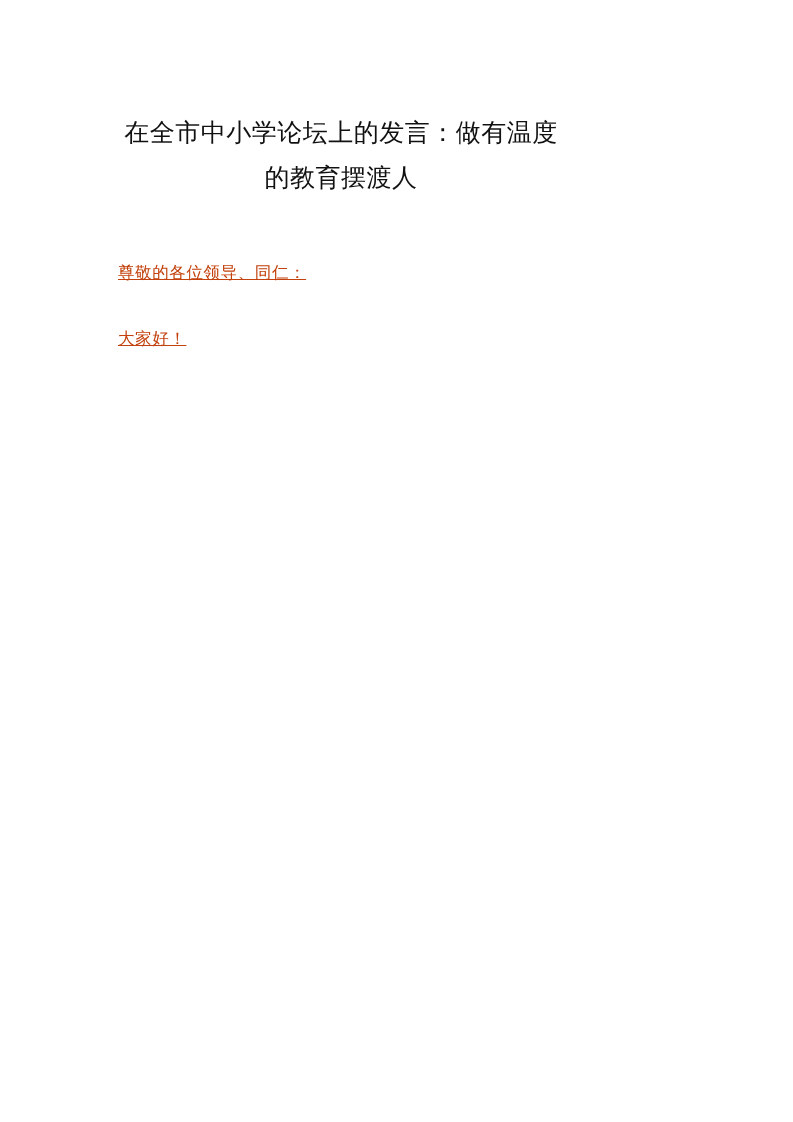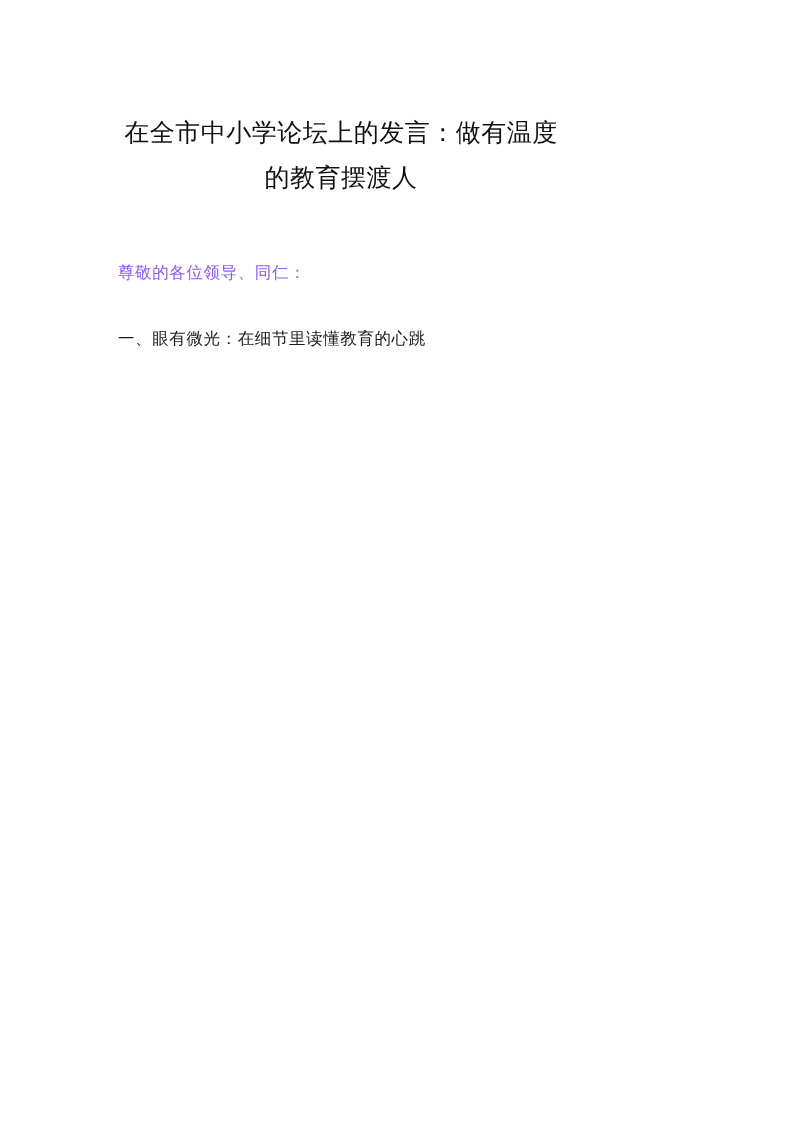--- a/index.html
+++ b/index.html
@@ -29,25 +29,26 @@
     text-align: center;
     color: #111111;
     letter-spacing: 0.5px;
     margin: 0 0 52px 0;
     padding: 0 6px;
   }
   .body-block {
     font-family: "DejaVu Sans", "Liberation Sans", sans-serif;
     font-size: 16.5px;
     line-height: 41px;
-    color: #8b5cf6;
+    color: #c2410c;
     letter-spacing: 0.6px;
     text-align: justify;
     text-justify: inter-ideograph;
     margin: 0 0 25px 0;
+    text-decoration: underline;
   }
   .body-block.short {
     text-align: left;
   }
   .heading-block {
     font-family: "DejaVu Sans", "Liberation Sans", sans-serif;
     font-size: 16.5px;
     line-height: 41px;
     color: #1b1b1b;
     letter-spacing: 0.6px;
@@ -57,18 +58,18 @@
 </style>
 </head>
 <body>
 
 <div class="page">
 
   <h1 class="doc-title">在全市中小学论坛上的发言：做有温度的教育摆渡人</h1>
 
   <p class="body-block short">尊敬的各位领导、同仁：</p>
 
+  <p class="body-block short">大家好！</p>
 
 
-  <p class="heading-block">一、眼有微光：在细节里读懂教育的心跳</p>
 
 
 </div>
 
 </body></html>

